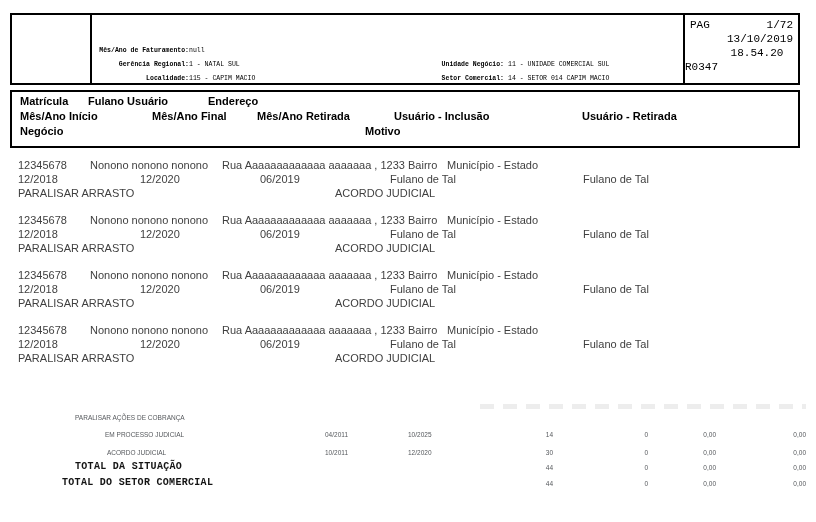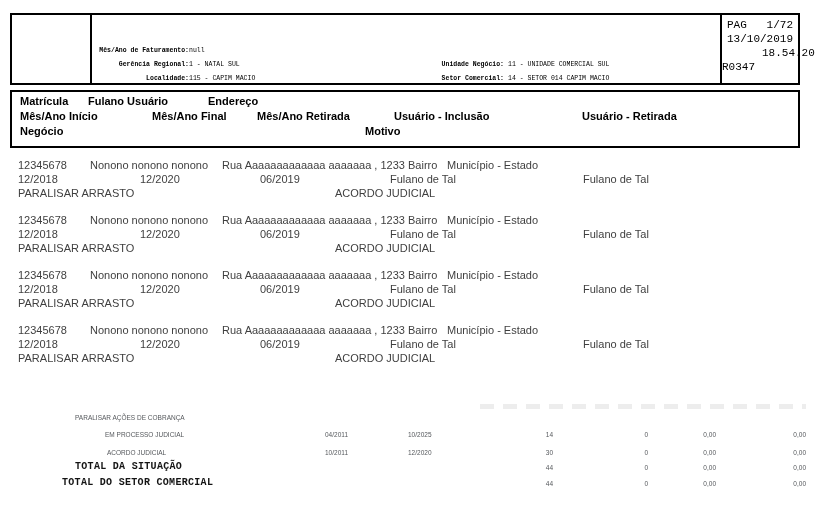--- a/index.html
+++ b/index.html
@@ -2,25 +2,25 @@
 <html><head>
 <meta charset="utf-8">
 <style>
   html,body{margin:0;padding:0;background:#fff;}
   .page{position:relative;width:816px;height:522px;background:#fff;overflow:hidden;
         font-family:"Liberation Sans",sans-serif;color:#000;}
 
   
   .header-box{position:absolute;left:10px;top:13px;width:786px;height:68px;border:2px solid #000;}
   .hb-left{position:absolute;left:0;top:0;bottom:0;width:78px;border-right:2px solid #000;}
-  .hb-right{position:absolute;right:0;top:0;bottom:0;width:78px;border-left:2px solid #000;
+  .hb-right{position:absolute;right:0;top:0;bottom:0;width:115px;border-left:2px solid #000;
             font-family:"Liberation Mono",monospace;font-size:11px;line-height:14px;padding-top:3px;box-sizing:border-box;}
   .pag-line1{display:flex;justify-content:space-between;padding:0 5px;}
   .pag-line2{text-align:right;padding-right:5px;}
-  .pag-line3{text-align:right;padding-right:9px;margin-left:40px;}
+  .pag-line3{text-align:center;padding-right:9px;margin-left:40px;}
   .pag-line4{text-align:left;}
   .rep-title{position:absolute;left:80px;right:95px;top:6px;text-align:center;
              font-weight:bold;font-size:11.5px;letter-spacing:.2px;}
   .filters-left{position:absolute;left:85px;top:29px;font-family:"Liberation Mono",monospace;font-size:6.5px;}
   .filters-left .frow{display:flex;line-height:14px;}
   .filters-left .flabel{display:inline-block;width:92px;text-align:right;font-weight:bold;white-space:pre;}
   .filters-left .fvalue{white-space:pre;}
   .filters-right{position:absolute;left:428px;top:43px;font-family:"Liberation Mono",monospace;font-size:6.5px;}
   .filters-right .frow{display:flex;line-height:14px;}
   .filters-right .flabel{display:inline-block;width:64px;text-align:right;font-weight:bold;white-space:pre;margin-right:4px;}

